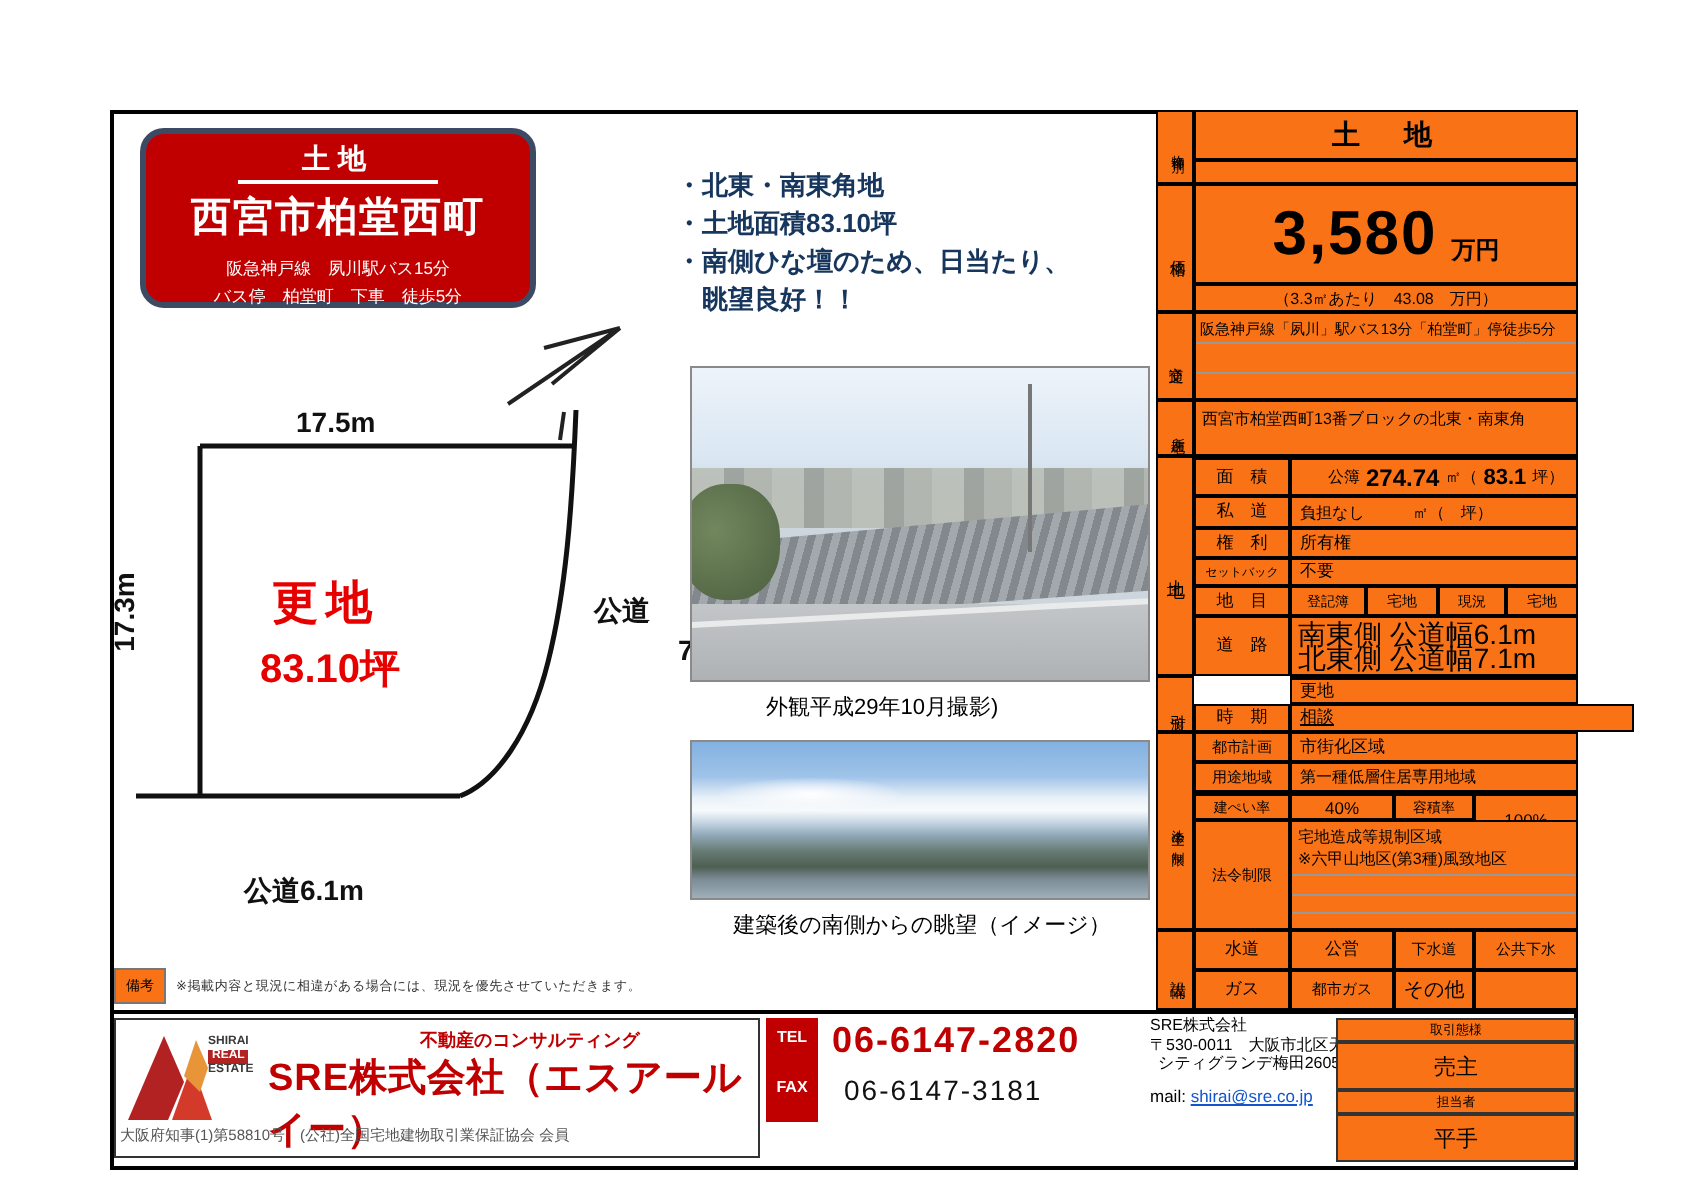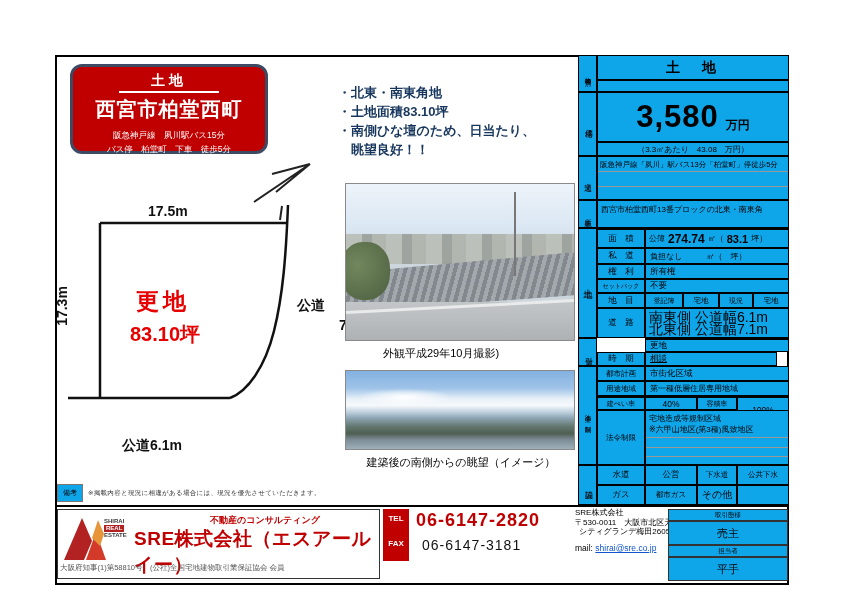--- a/index.html
+++ b/index.html
@@ -1,19 +1,19 @@
 <!DOCTYPE html>
 <html><head>
 <meta charset="utf-8">
 <style>
   html,body{margin:0;padding:0;background:#fff;}
   .page{position:relative;width:842px;height:595px;background:#fff;overflow:hidden;
         font-family:"Liberation Sans","DejaVu Sans",sans-serif;color:#000;}
   .abs{position:absolute;}
-  .cell{position:absolute;box-sizing:border-box;border:1px solid #000;overflow:hidden;background:#0ea5e9;}
+  .cell{position:absolute;box-sizing:border-box;border:1px solid #000;overflow:hidden;background:#f97316;}
   .lc{display:flex;align-items:center;justify-content:center;text-align:center;}
   .ll{display:flex;align-items:center;padding-left:4px;}
   .vtx{writing-mode:vertical-rl;text-orientation:upright;letter-spacing:1px;}
   .hl{font-size:13px;font-weight:bold;color:#17365d;line-height:19px;white-space:pre;}
   .dim{font-size:14px;font-weight:600;color:#111;}
   .red{color:#e60000;font-weight:bold;}
   .hairline{position:absolute;background:#999;height:1px;}
   a.mail{color:#1155cc;text-decoration:underline;}
 </style>
 </head>
@@ -89,21 +89,21 @@
     <span style="font-size:12px;font-weight:bold;margin:16px 0 0 7px;">万円</span>
   </div>
   <div class="cell lc" style="left:597px;top:142px;width:192px;height:14px;font-size:8px;">（3.3㎡あたり　43.08　万円）</div>
 
   <div class="cell" style="left:597px;top:156px;width:192px;height:44px;font-size:7.5px;padding:2px;line-height:11px;">阪急神戸線「夙川」駅バス13分「柏堂町」停徒歩5分</div>
   <div class="hairline" style="left:598px;top:171px;width:190px;"></div>
   <div class="hairline" style="left:598px;top:186px;width:190px;"></div>
   <div class="cell" style="left:597px;top:200px;width:192px;height:28px;font-size:8px;padding:4px 3px;line-height:10px;">西宮市柏堂西町13番ブロックの北東・南東角</div>
 
   <div class="cell lc" style="left:597px;top:228px;width:48px;height:20px;font-size:8.5px;border-top:2px solid #000;">面　積</div>
-  <div class="cell" style="left:645px;top:228px;width:144px;height:20px;border-top:2px solid #000;display:flex;align-items:center;padding-left:3px;gap:3px;font-size:8px;">
+  <div class="cell" style="left:645px;top:228px;width:144px;height:20px;border-top:2px solid #000;display:flex;align-items:center;padding-left:18px;gap:3px;font-size:8px;">
     <span>公簿</span>
     <span style="font-size:12px;font-weight:bold;">274.74</span>
     <span>㎡（</span>
     <span style="font-size:11px;font-weight:bold;">83.1</span>
     <span>坪）</span>
   </div>
   <div class="cell lc" style="left:597px;top:248px;width:48px;height:16px;font-size:8.5px;">私　道</div>
   <div class="cell ll" style="left:645px;top:248px;width:144px;height:16px;font-size:8px;white-space:pre;">負担なし　　　㎡（　坪）</div>
   <div class="cell lc" style="left:597px;top:264px;width:48px;height:15px;font-size:8.5px;">権　利</div>
   <div class="cell ll" style="left:645px;top:264px;width:144px;height:15px;font-size:8.5px;">所有権</div>
@@ -116,21 +116,21 @@
   <div class="cell lc" style="left:753px;top:293px;width:36px;height:15px;font-size:7.5px;">宅地</div>
   <div class="cell lc" style="left:597px;top:308px;width:48px;height:30px;font-size:8.5px;">道　路</div>
   <div class="cell" style="left:645px;top:308px;width:144px;height:30px;font-size:14px;padding:2px 3px;line-height:12px;">
     <div>南東側 公道幅6.1m</div>
     <div>北東側 公道幅7.1m</div>
   </div>
 
   <div class="cell lc" style="left:597px;top:338px;width:32px;height:14px;font-size:8.5px;border-top:2px solid #000;margin-top:15px;">現　況</div>
   <div class="cell ll" style="left:645px;top:338px;width:144px;height:14px;font-size:8.5px;border-top:2px solid #000;">更地</div>
   <div class="cell lc" style="left:597px;top:352px;width:48px;height:14px;font-size:8.5px;">時　期</div>
-  <div class="cell ll" style="left:645px;top:352px;width:132px;height:14px;font-size:8.5px;text-decoration:underline;">相談</div>
+  <div class="cell ll" style="left:645px;top:352px;width:172px;height:14px;font-size:8.5px;text-decoration:underline;">相談</div>
 
   <div class="cell lc" style="left:597px;top:366px;width:48px;height:15px;font-size:7.5px;">都市計画</div>
   <div class="cell ll" style="left:645px;top:366px;width:144px;height:15px;font-size:8.5px;">市街化区域</div>
   <div class="cell lc" style="left:597px;top:381px;width:48px;height:15px;font-size:7.5px;">用途地域</div>
   <div class="cell ll" style="left:645px;top:381px;width:144px;height:15px;font-size:8px;">第一種低層住居専用地域</div>
   <div class="cell lc" style="left:597px;top:396px;width:48px;height:14px;font-size:7px;border-top:2px solid #000;">建ぺい率</div>
   <div class="cell lc" style="left:645px;top:396px;width:52px;height:14px;font-size:8.5px;border-top:2px solid #000;text-align:center;">40%</div>
   <div class="cell lc" style="left:697px;top:396px;width:40px;height:14px;font-size:7px;border-top:2px solid #000;">容積率</div>
   <div class="cell lc" style="left:737px;top:396px;width:52px;height:26px;font-size:8.5px;border-top:2px solid #000;">100%</div>
   <div class="cell lc" style="left:597px;top:410px;width:48px;height:55px;font-size:7.5px;">法令制限</div>

